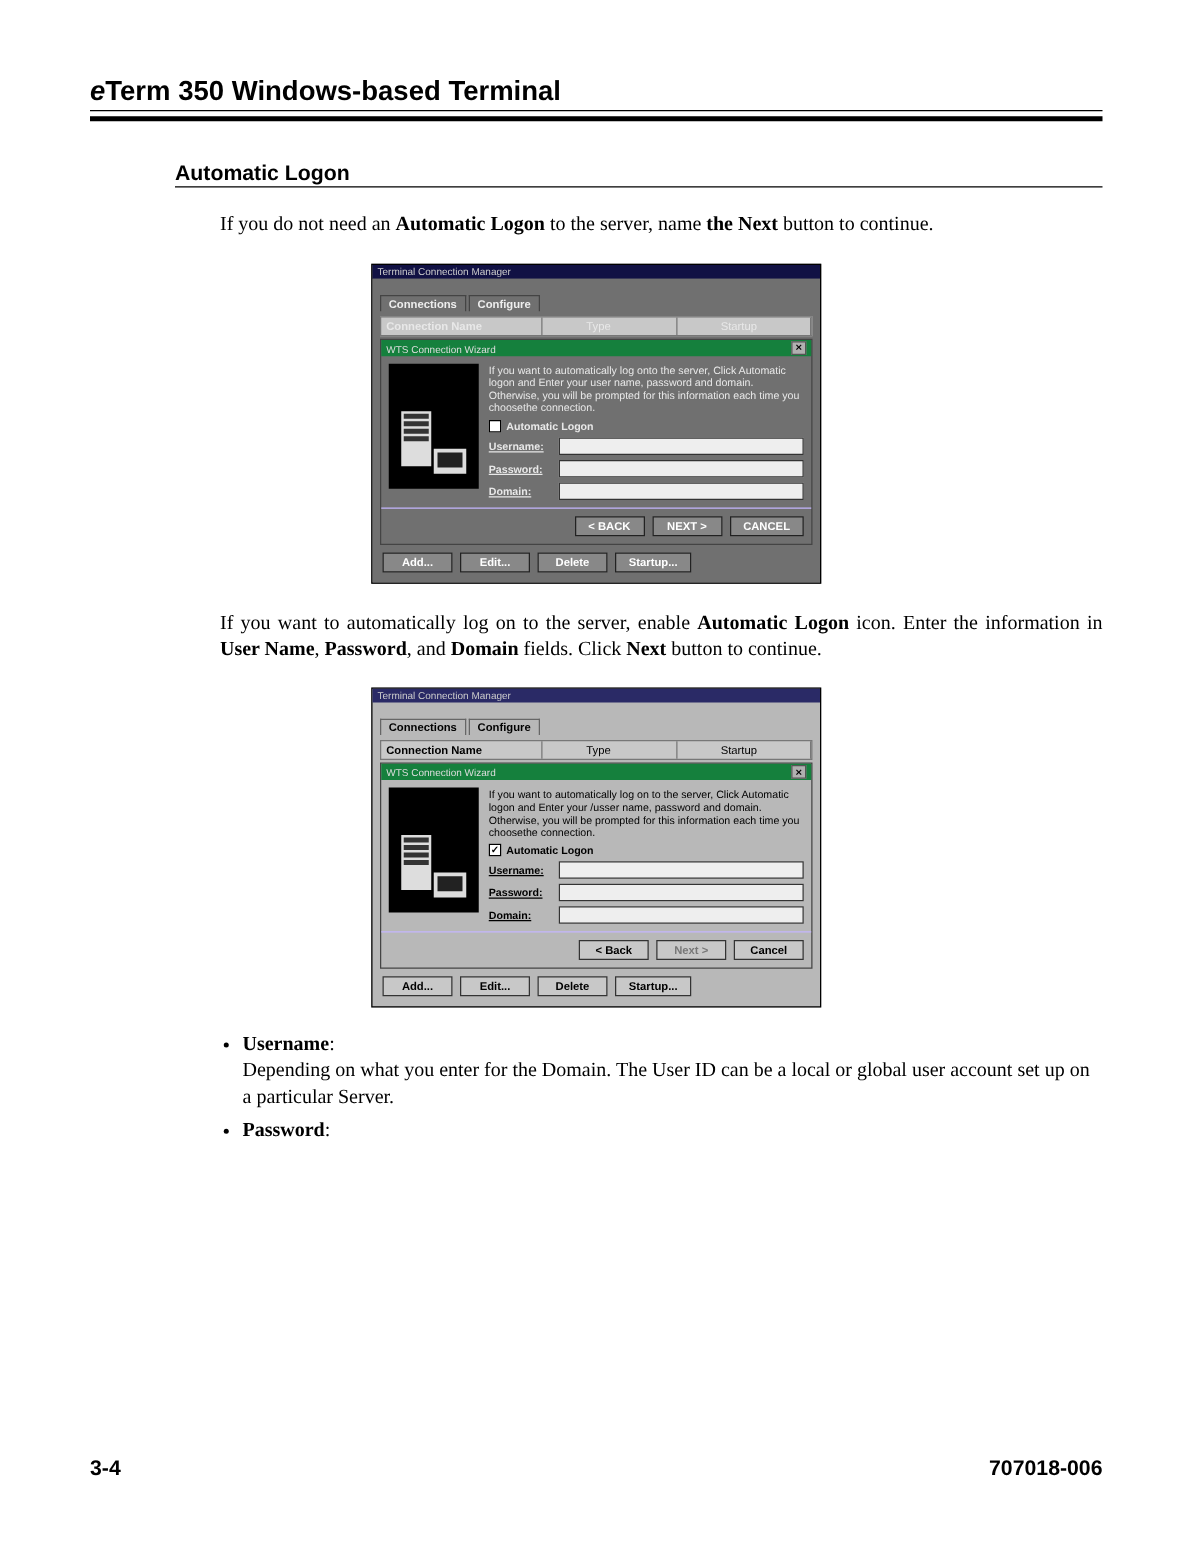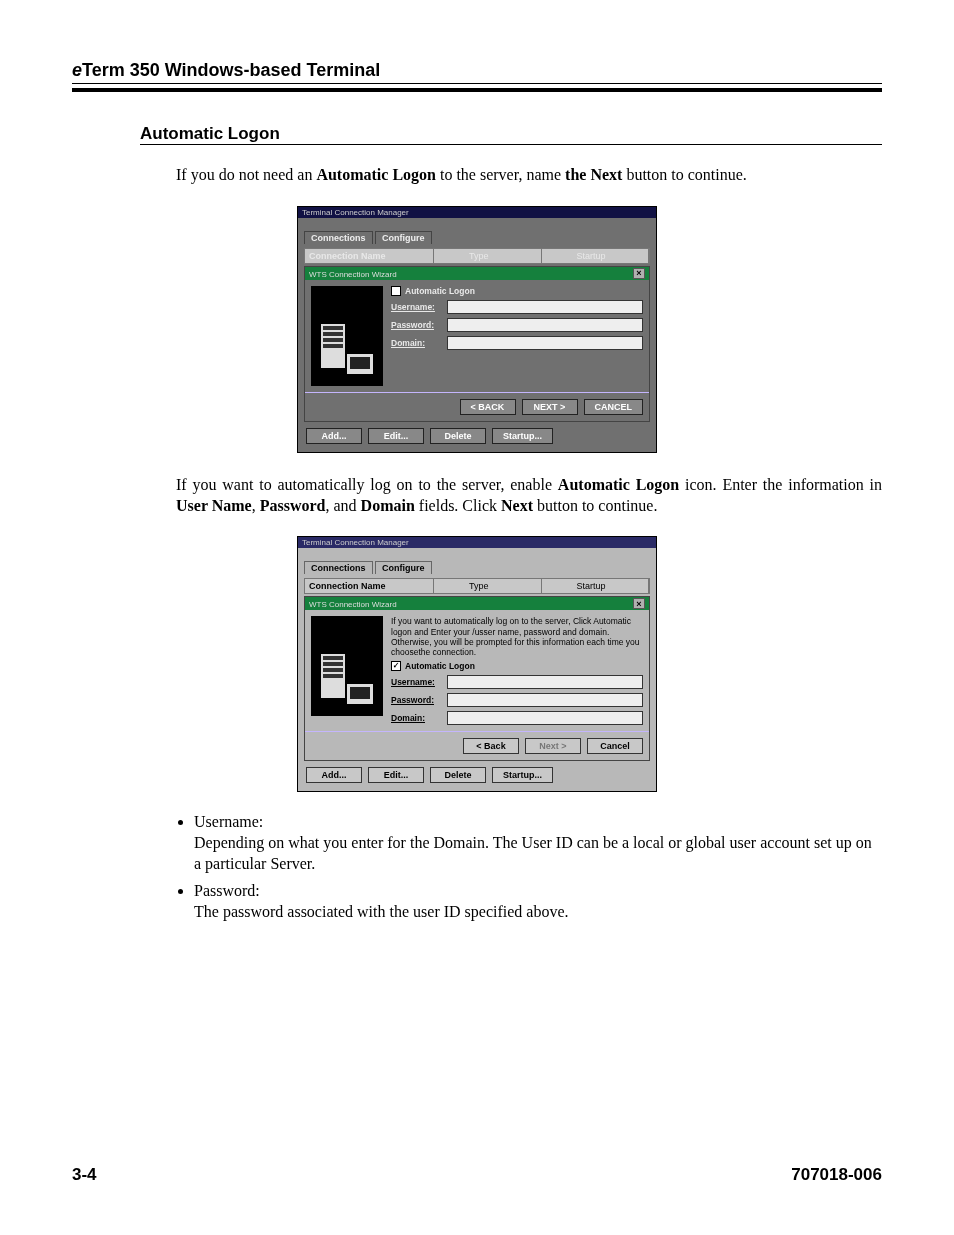--- a/index.html
+++ b/index.html
@@ -22,21 +22,21 @@
   .header {
     border-bottom: 4px solid #000;
     padding-bottom: 4px;
     margin-bottom: 4px;
   }
   .header-inner {
     border-bottom: 1px solid #000;
     padding-bottom: 2px;
   }
   .header-title {
-    font-size: 18px;
+    font-size: 22px;
     font-weight: bold;
     font-family: Arial, sans-serif;
   }
   .header-title .italic { font-style: italic; font-weight: bold; }
   .section-heading {
     font-family: Arial, sans-serif;
     font-size: 17px;
     font-weight: bold;
     border-bottom: 1px solid #000;
     display: inline-block;
@@ -63,21 +63,21 @@
     width: 22px; height: 20px;
     margin-right: 4px;
     position: relative;
   }
   .caution-icon svg { display:block; }
   ul.field-list {
     margin: 8px 0 0 104px;
     padding-left: 18px;
   }
   ul.field-list li { margin-bottom: 6px; font-size:16px; line-height:1.3; }
-  ul.field-list li .label { font-weight: normal; margin-top: 20px; }
+  ul.field-list li .label { font-weight: bold; margin-top: 20px; }
   .screenshot-wrap {
     display: flex;
     justify-content: center;
     margin: 8px 0 12px 0;
   }
   .screenshot {
     border: 1px solid #000;
     width: 360px;
     background: #b8b8b8;
     font-family: Arial, sans-serif;
@@ -211,20 +211,21 @@
                 <rect x="4" y="4" width="24" height="44" fill="#ddd"></rect>
                 <rect x="6" y="6" width="20" height="4" fill="#333"></rect>
                 <rect x="6" y="12" width="20" height="4" fill="#333"></rect>
                 <rect x="6" y="18" width="20" height="4" fill="#333"></rect>
                 <rect x="6" y="24" width="20" height="4" fill="#333"></rect>
                 <rect x="30" y="34" width="26" height="20" fill="#ddd"></rect>
                 <rect x="33" y="37" width="20" height="12" fill="#222"></rect>
               </svg>
             </div>
             <div class="wizard-right">
+              <div>If you want to automatically log onto the server, Click Automatic logon and Enter your user name, password and domain. Otherwise, you will be prompted for this information each time you choosethe connection.</div>
               <div class="checkbox-row">
                 <span class="cb"></span>
                 <span>Automatic Logon</span>
               </div>
               <div class="form-row">
                 <label>Username:</label>
                 <input style="">
               </div>
               <div class="form-row">
                 <label>Password:</label>
@@ -326,21 +327,20 @@
     </div>
   </div>
 
   <ul class="field-list">
     <li>
       <span class="label">Username</span>:<br>
       <span>Depending on what you enter for the Domain. The User ID can be a local or global user account set up on a particular Server.</span>
     </li>
     <li>
       <span class="label">Password</span>:<br>
-      <span>The password associated with the user ID specified above.</span>
     </li>
   </ul>
 
   <div class="footer">
     <span>3-4</span>
     <span>707018-006</span>
   </div>
 </div>
 
 </body></html>

